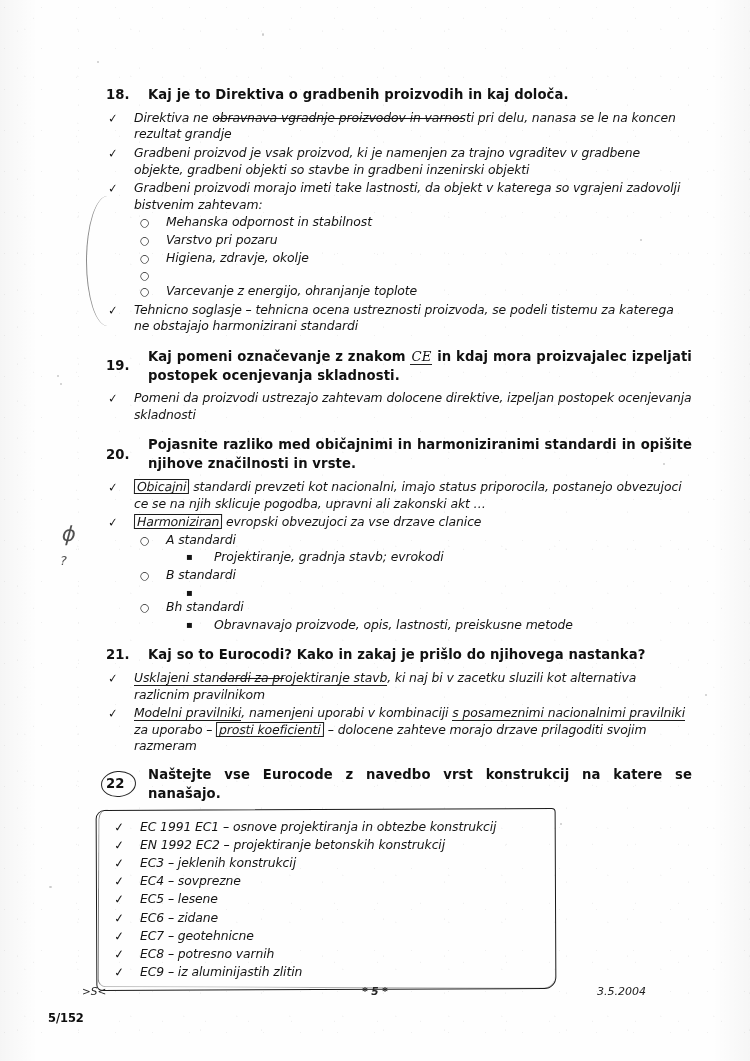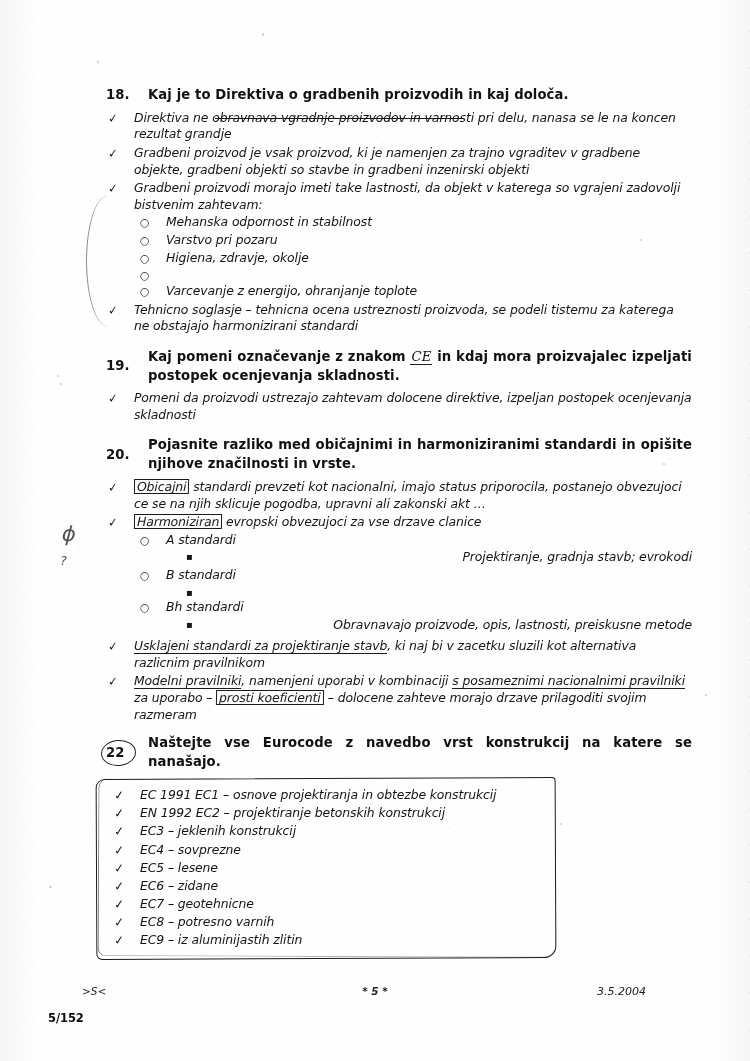--- a/index.html
+++ b/index.html
@@ -140,21 +140,21 @@
   .subsub { display: flex; align-items: flex-start; margin-top: 1px; }
   .subsub > .sq {
     flex: 0 0 28px;
     width: 28px;
     padding-left: 108px;
     font-style: normal;
     font-size: 10px;
     transform: translateY(1px);
     color: #151515;
   }
-  .subsub > .body { flex: 1; text-align: right; }
+  .subsub > .body { flex: 1; }
 
   
   .ul-hand { border-bottom: 1.1px solid #1a1a1a; }
   .boxed {
     border: 1.1px solid #1a1a1a;
     padding: 0 2px;
     display: inline-block;
     line-height: 1.08;
     transform: skewX(-1deg);
   }
@@ -357,20 +357,26 @@
             <span class="body">Bh standardi</span>
           </li>
           <li class="subsub">
             <span class="sq">▪</span>
             <span class="body">Obravnavajo proizvode, opis, lastnosti, preiskusne metode</span>
           </li>
         </ul>
       </li>
     </ul>
 
+    <div class="q">
+      <div class="q-num">21.</div>
+      <div class="q-text">
+        <span>Kaj so to </span><span class="u">Eurocodi</span><span>? Kako in zakaj je prišlo do njihovega nastanka?</span>
+      </div>
+    </div>
 
     <ul class="ans-list hw">
       <li class="ans">
         <span class="tick">✓</span>
         <span class="body"><span class="ul-hand">Usklajeni standardi za projektiranje stavb</span><span>, ki naj bi v zacetku sluzili kot alternativa razlicnim pravilnikom</span></span>
       </li>
       <li class="ans">
         <span class="tick">✓</span>
         <span class="body"><span class="ul-hand">Modelni pravilniki</span><span>, namenjeni uporabi v kombinaciji </span><span class="ul-hand">s posameznimi nacionalnimi pravilniki</span><span> za uporabo – </span><span class="boxed">prosti koeficienti</span><span> – dolocene zahteve morajo drzave prilagoditi svojim razmeram</span></span>
       </li>

